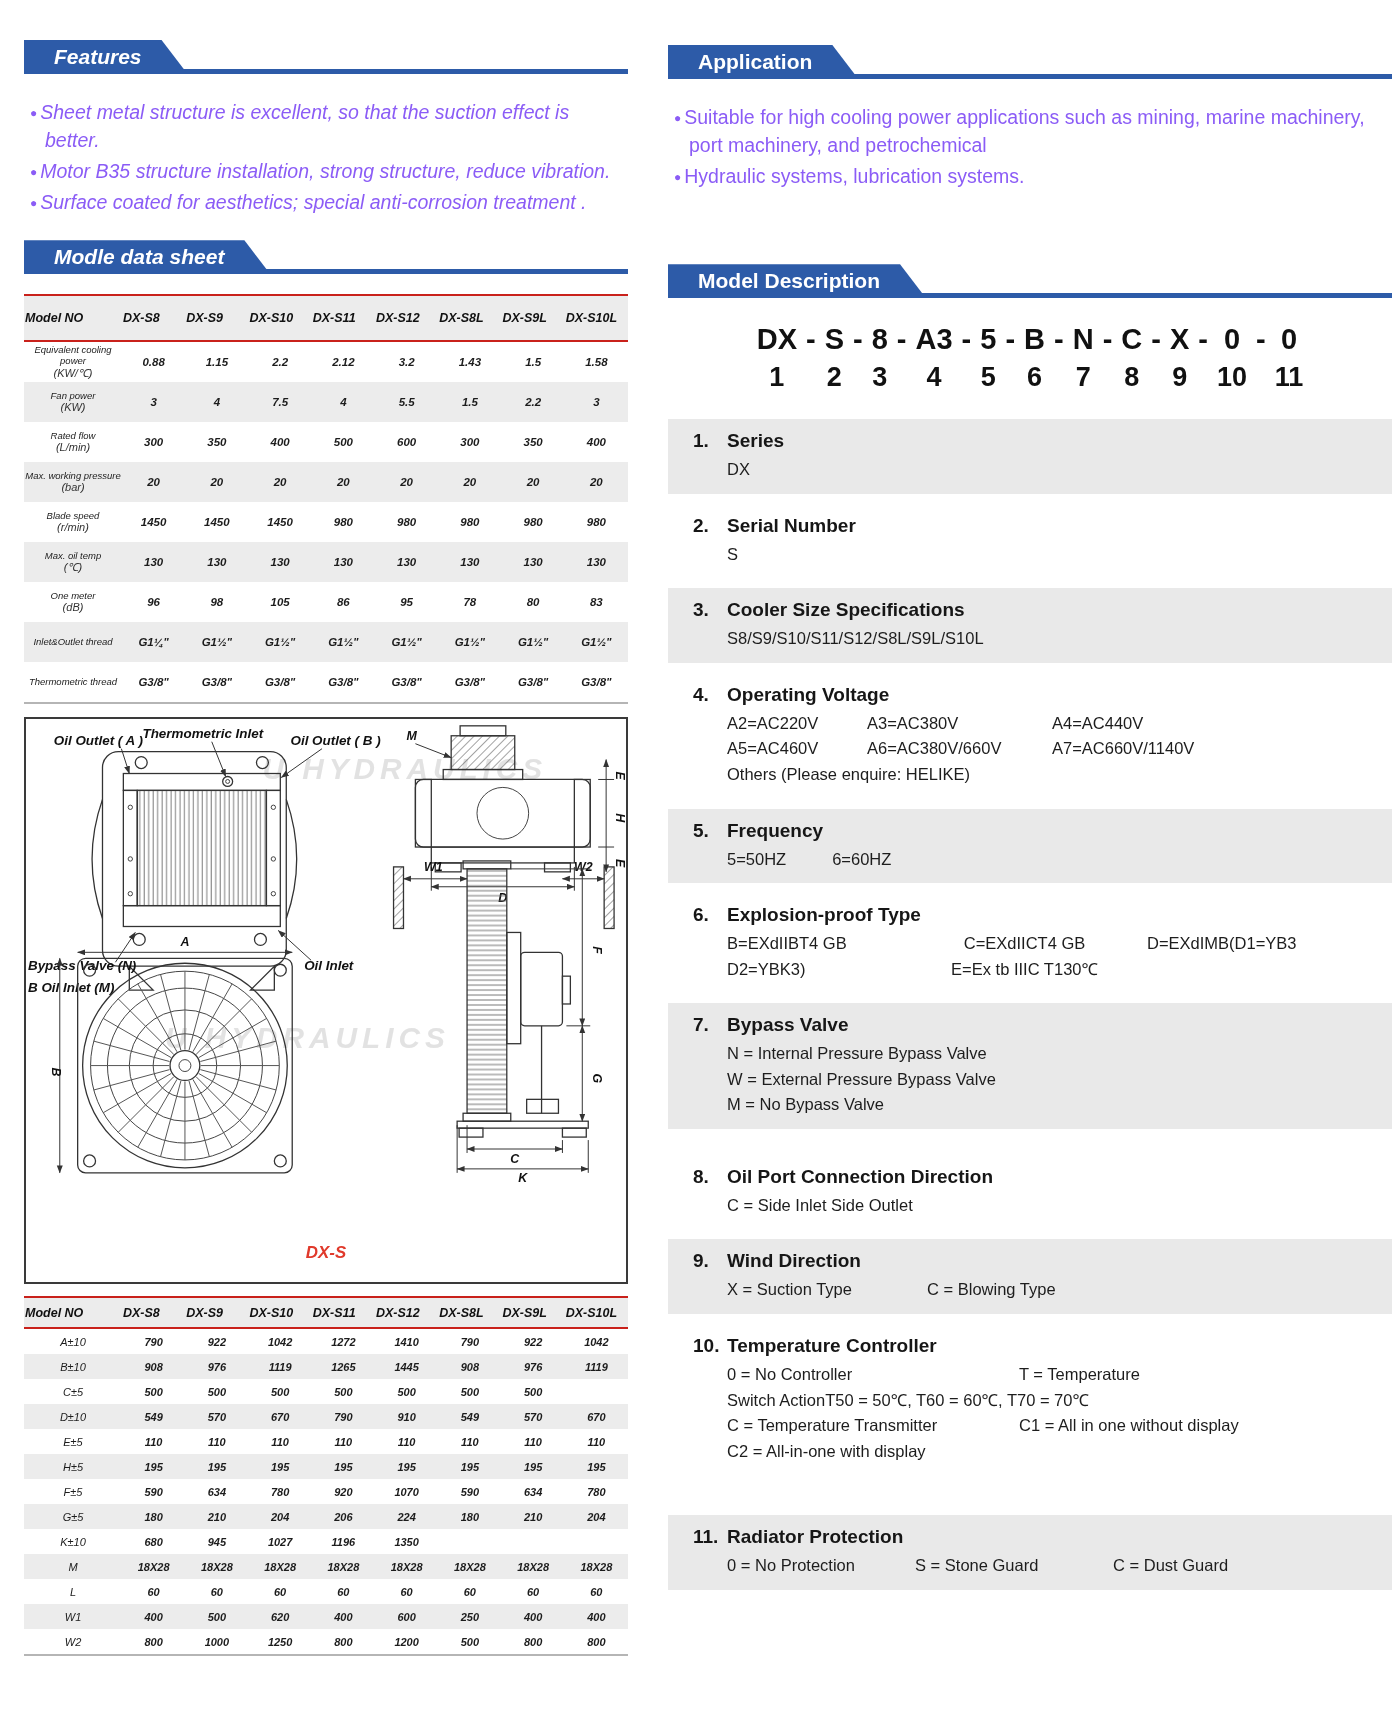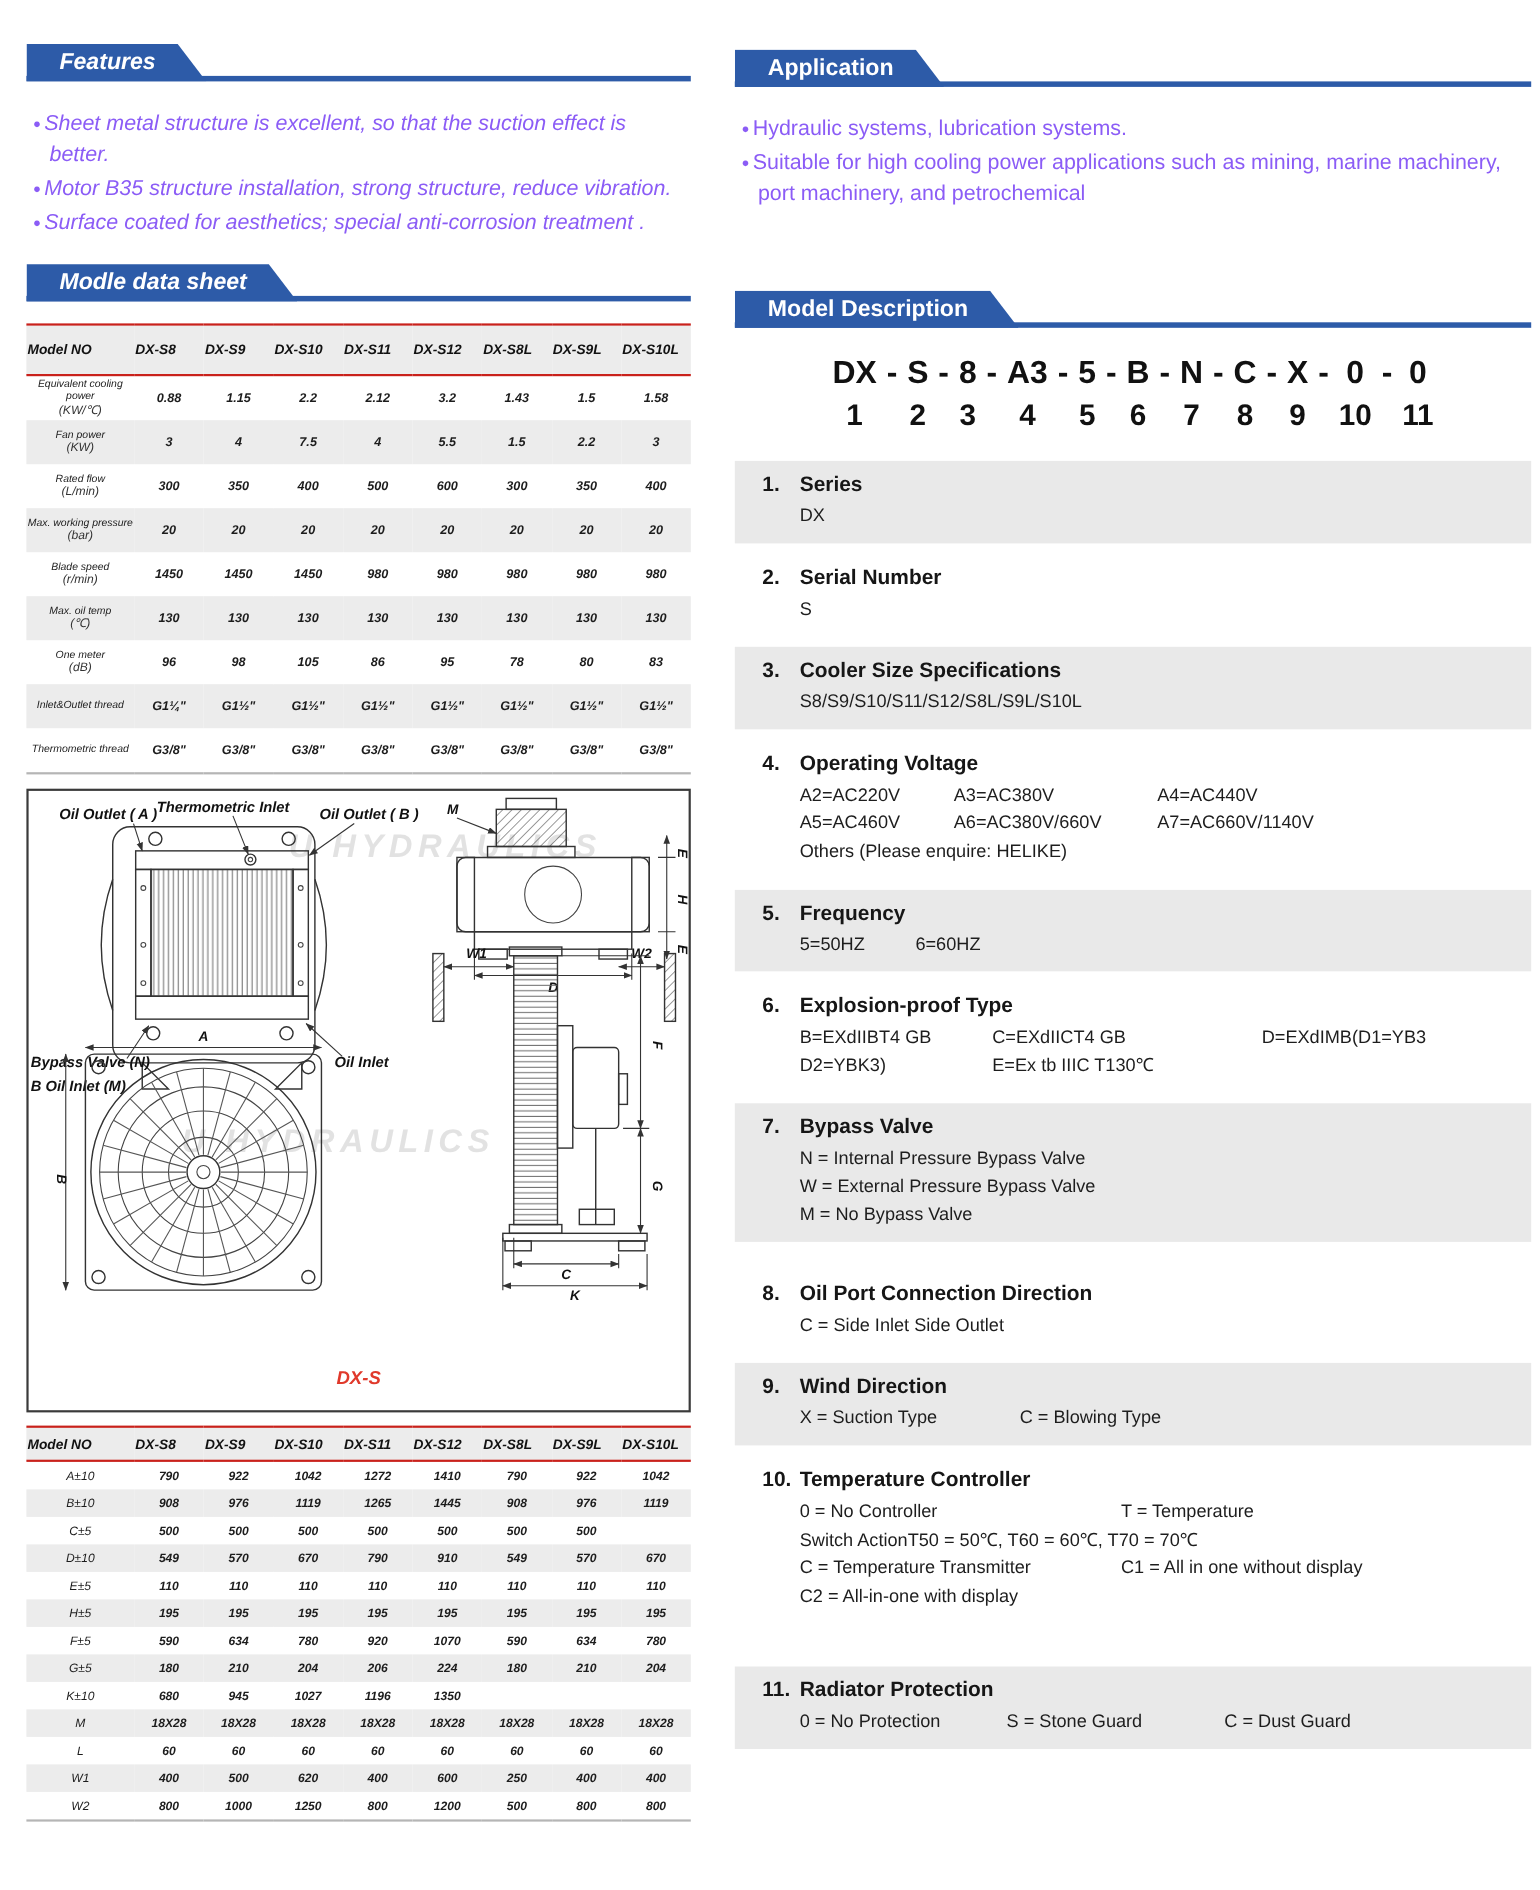--- a/index.html
+++ b/index.html
@@ -64,21 +64,21 @@
   .section.shaded{background:#e9e9e9;}
   .sec-head{display:flex;font-weight:bold;font-size:19px;color:#161616;}
   .sec-num{min-width:34px;}
   .sec-body{margin-left:34px;margin-top:5px;font-size:16.5px;line-height:1.55;color:#1d1d1d;}
   .line{display:flex;flex-wrap:wrap;}
   .cell{margin-right:46px;}
   .cell:last-child{margin-right:0;}
   .sec-i3 .cell:nth-child(1){min-width:140px;margin-right:0;}
   .sec-i3 .cell:nth-child(2){min-width:185px;margin-right:0;}
   .sec-i5 .cell:nth-child(1){min-width:175px;margin-right:0;}
-  .sec-i5 .cell:nth-child(2){min-width:245px;margin-right:0;}
+  .sec-i5 .cell:nth-child(2){min-width:245px;margin-right:0;text-align:center;}
   .sec-i8 .cell:nth-child(1){min-width:200px;margin-right:0;}
   .sec-i9 .cell:nth-child(1){min-width:292px;margin-right:0;}
   .sec-i10 .cell:nth-child(1){min-width:188px;margin-right:0;}
   .sec-i10 .cell:nth-child(2){min-width:198px;margin-right:0;}
   .gap-before{margin-top:26px;}
   .biggap-before{margin-top:40px;}
 </style>
 </head>
 <body>
 
@@ -596,22 +596,22 @@
 </div>
 
 <div class="col right-col">
 
   <div class="banner-wrap">
     <div class="banner-underline"></div>
     <div class="banner">Application</div>
   </div>
 
   <div class="bullets" id="application-list">
+      <div class="bullet">Suitable for high cooling power applications such as mining, marine machinery, port machinery, and petrochemical</div>
       <div class="bullet">Hydraulic systems, lubrication systems.</div>
-      <div class="bullet">Suitable for high cooling power applications such as mining, marine machinery, port machinery, and petrochemical</div>
     </div>
 
   <div class="banner-wrap md-banner">
     <div class="banner-underline"></div>
     <div class="banner">Model Description</div>
   </div>
 
   <div class="code-block">
     <div class="code-row" id="code-row">
         <div class="code-col">

